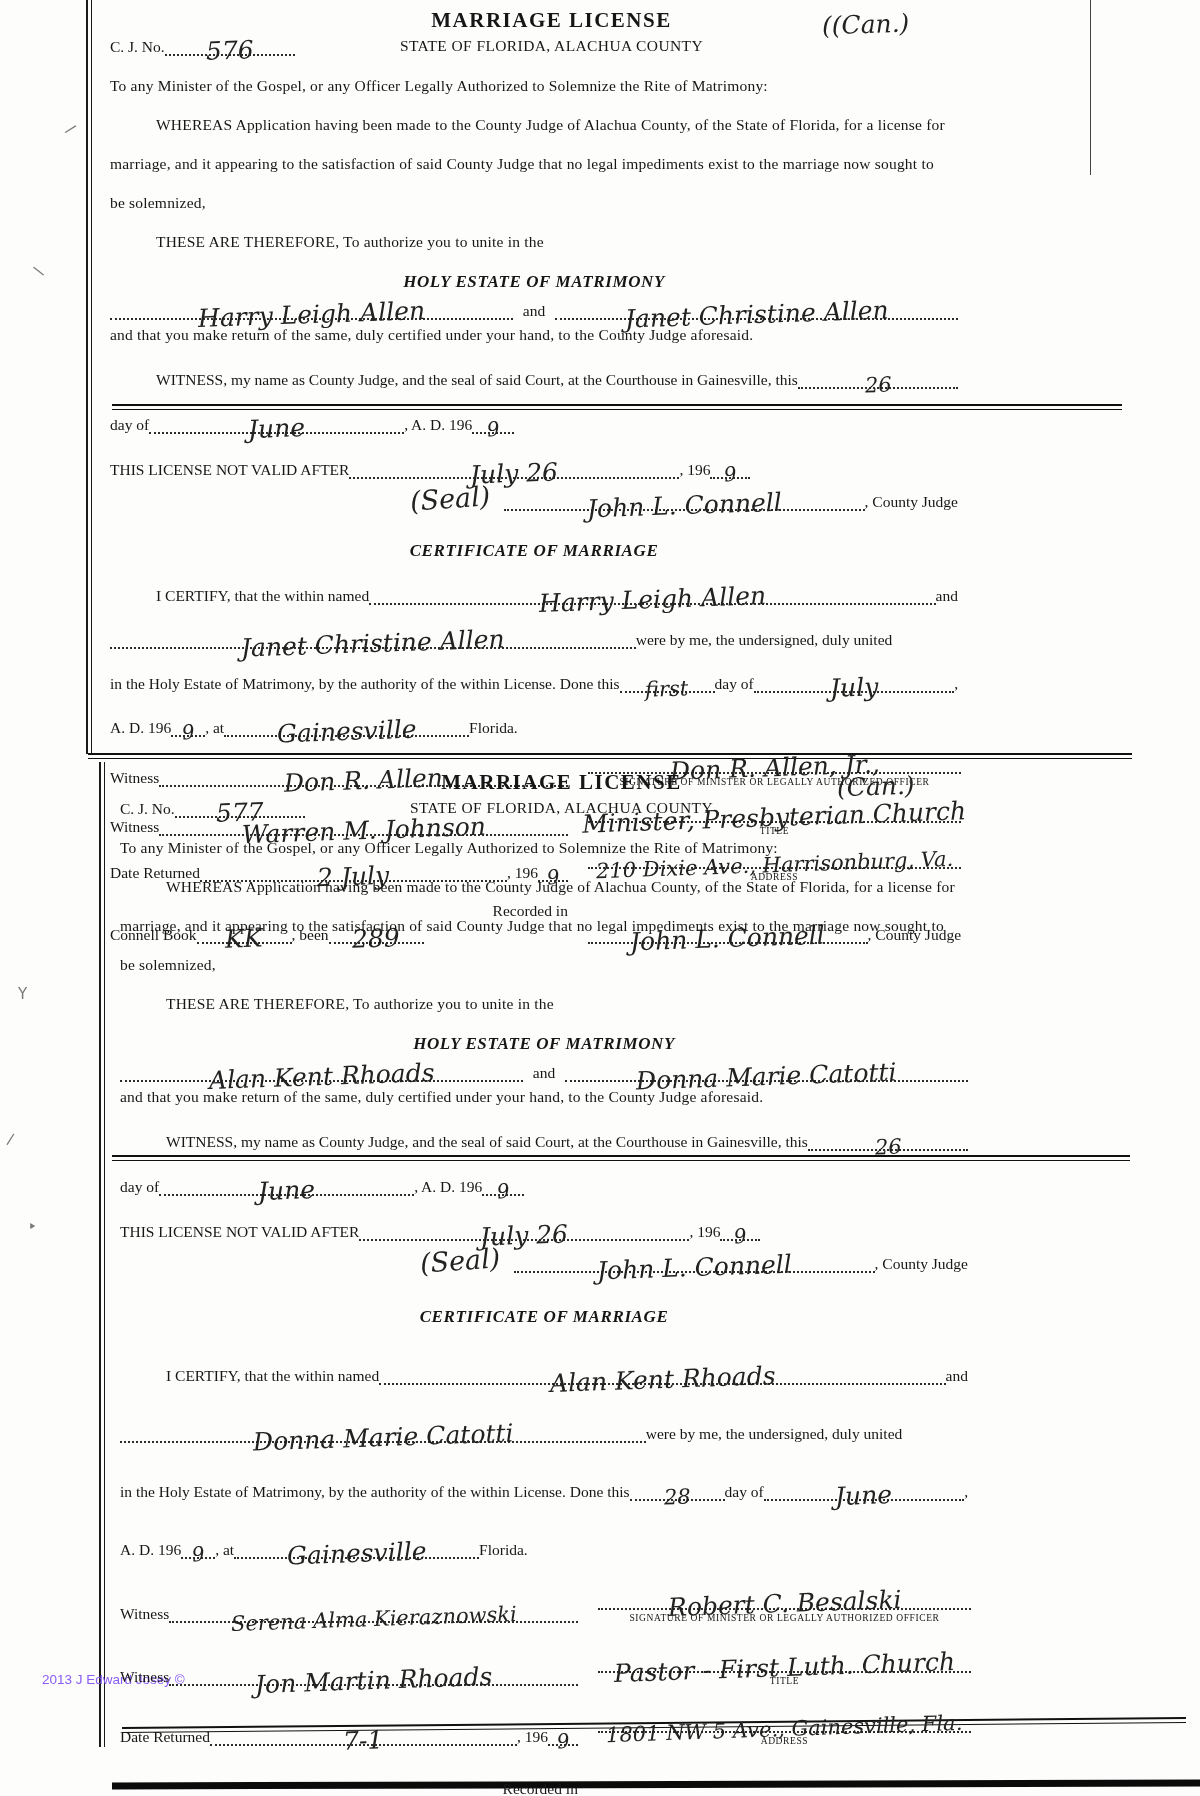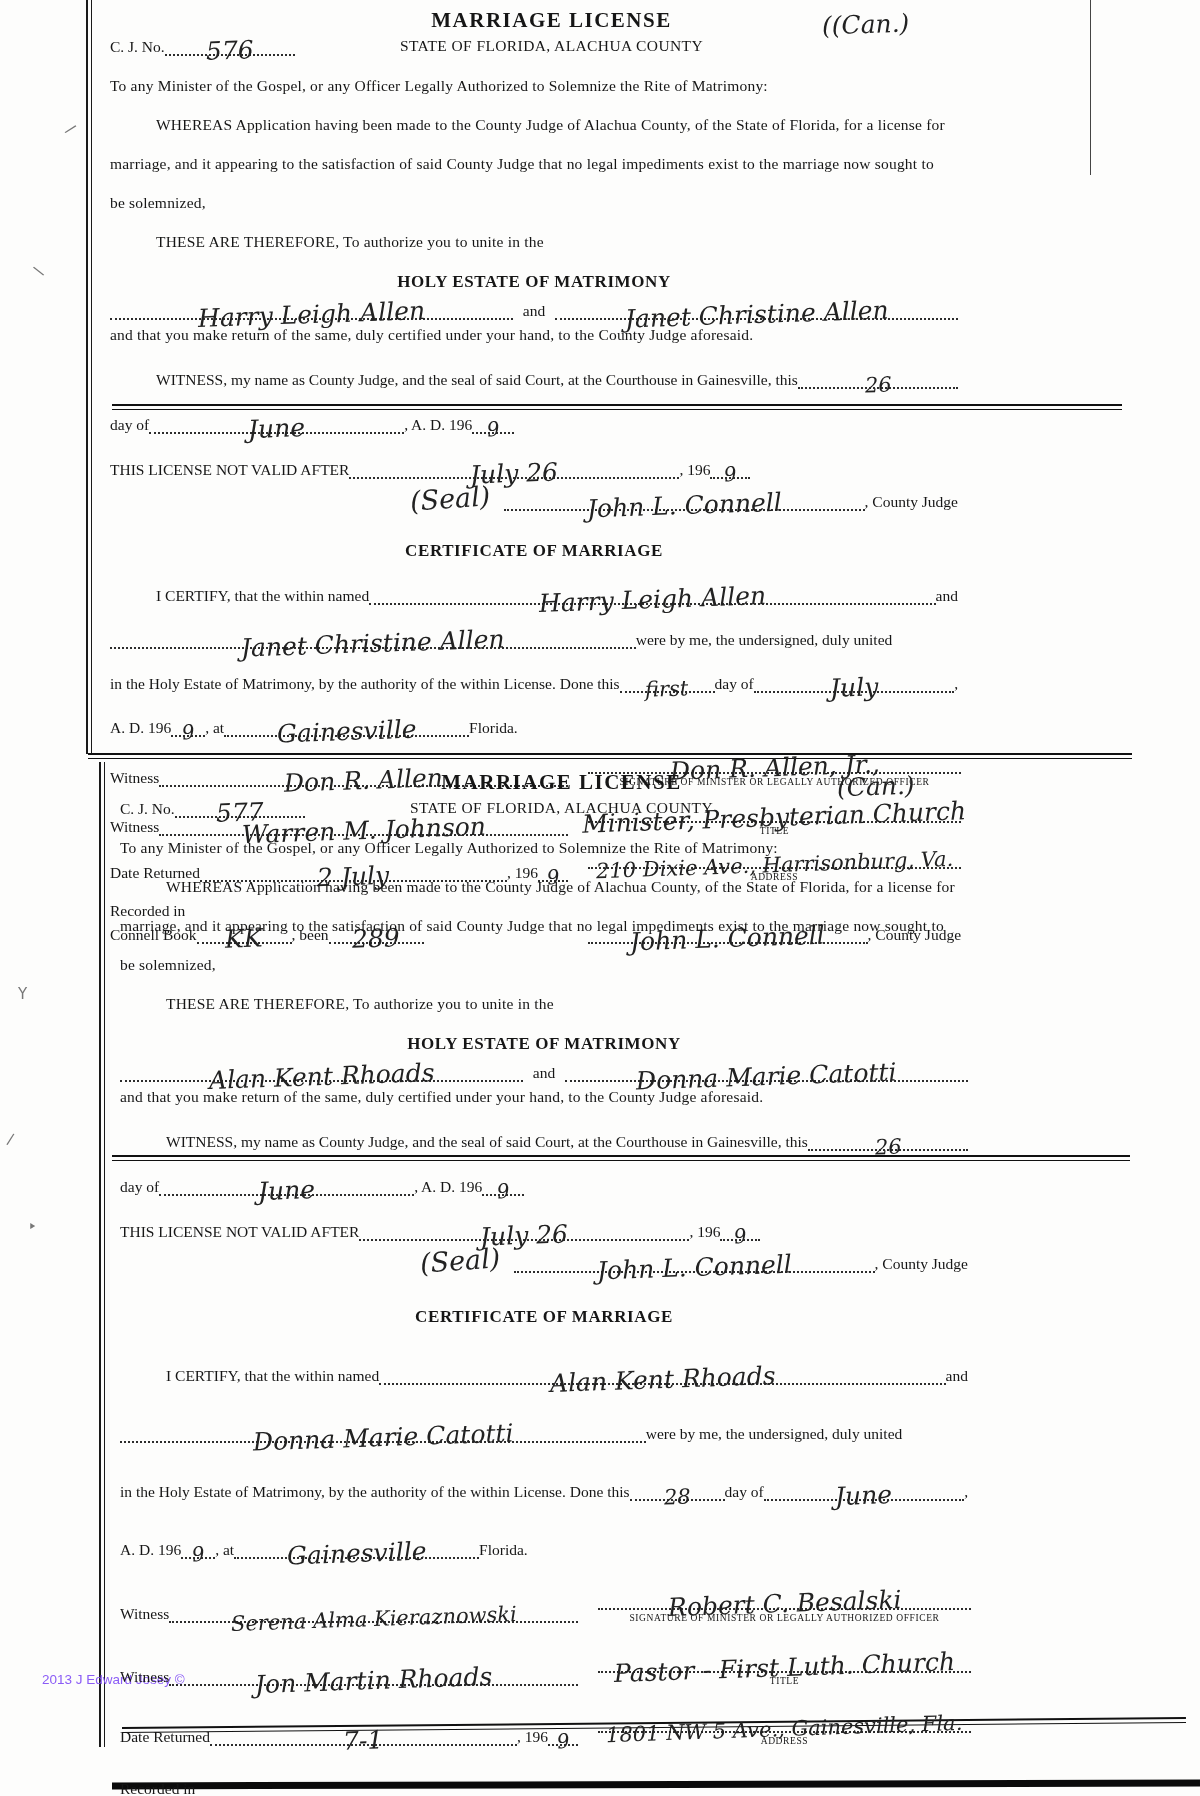--- a/index.html
+++ b/index.html
@@ -22,38 +22,38 @@
   
   .sec{position:absolute;width:848px;z-index:1;}
   #sec1{top:6px;left:110px;}
   #sec2{top:768px;left:120px;}
   p{margin:0;font-size:15.5px;letter-spacing:.2px;}
   .sp{margin-top:21px;}
   .indent{text-indent:46px;}
   
   .lic-head{display:grid;grid-template-columns:220px 1fr 185px;align-items:start;}
   .cj-row{display:flex;align-items:flex-end;margin-top:26px;}
-  .lbl{white-space:nowrap;font-size:15.5px;}
+  .lbl{white-space:nowrap;font-size:15.5px;text-align:right;}
   .title-block{text-align:center;}
   .big-title{font-size:21px;font-weight:bold;letter-spacing:1.5px;line-height:1;margin-top:4px;}
   .subtitle{font-size:15.5px;margin-top:6px;letter-spacing:.4px;}
   .cancel{margin-top:8px;text-align:center;}
   
   .hw{font-family:"DejaVu Serif",serif;font-style:italic;font-size:25px;line-height:.9;
       white-space:nowrap;display:inline-block;transform:rotate(-2deg);color:#222;}
   .hw-sm{font-size:21px;}
   .hw-year{font-size:20px;transform:rotate(-7deg) translateY(-2px);}
   .hw-seal{font-size:27px;transform:rotate(-4deg);}
   
   .row{display:flex;align-items:flex-end;}
   .dotline{border-bottom:2px dotted #2c2c2c;display:flex;justify-content:center;
            align-items:flex-end;height:22px;overflow:visible;}
   .dotline .hw{margin-bottom:-8px;}
   .grow{flex:1;}
-  .holy{text-align:center;font-weight:bold;font-size:17px;letter-spacing:.6px;}
+  .holy{text-align:center;font-weight:bold;font-size:17px;letter-spacing:.6px;font-style:italic;}
   .caption{font-size:9.5px;letter-spacing:.6px;text-align:center;margin-top:3px;
            font-family:"Liberation Serif",serif;}
   .cgrid{display:grid;grid-template-columns:54% 44%;column-gap:20px;}
   .sigblock{display:flex;flex-direction:column;}
   .seal-row{display:flex;align-items:flex-end;}
   .seal-spacer{width:300px;flex:0 0 auto;}
   
   .loose .c-sp{margin-top:34px;}
   .tight .c-sp{margin-top:20px;}
 </style>

